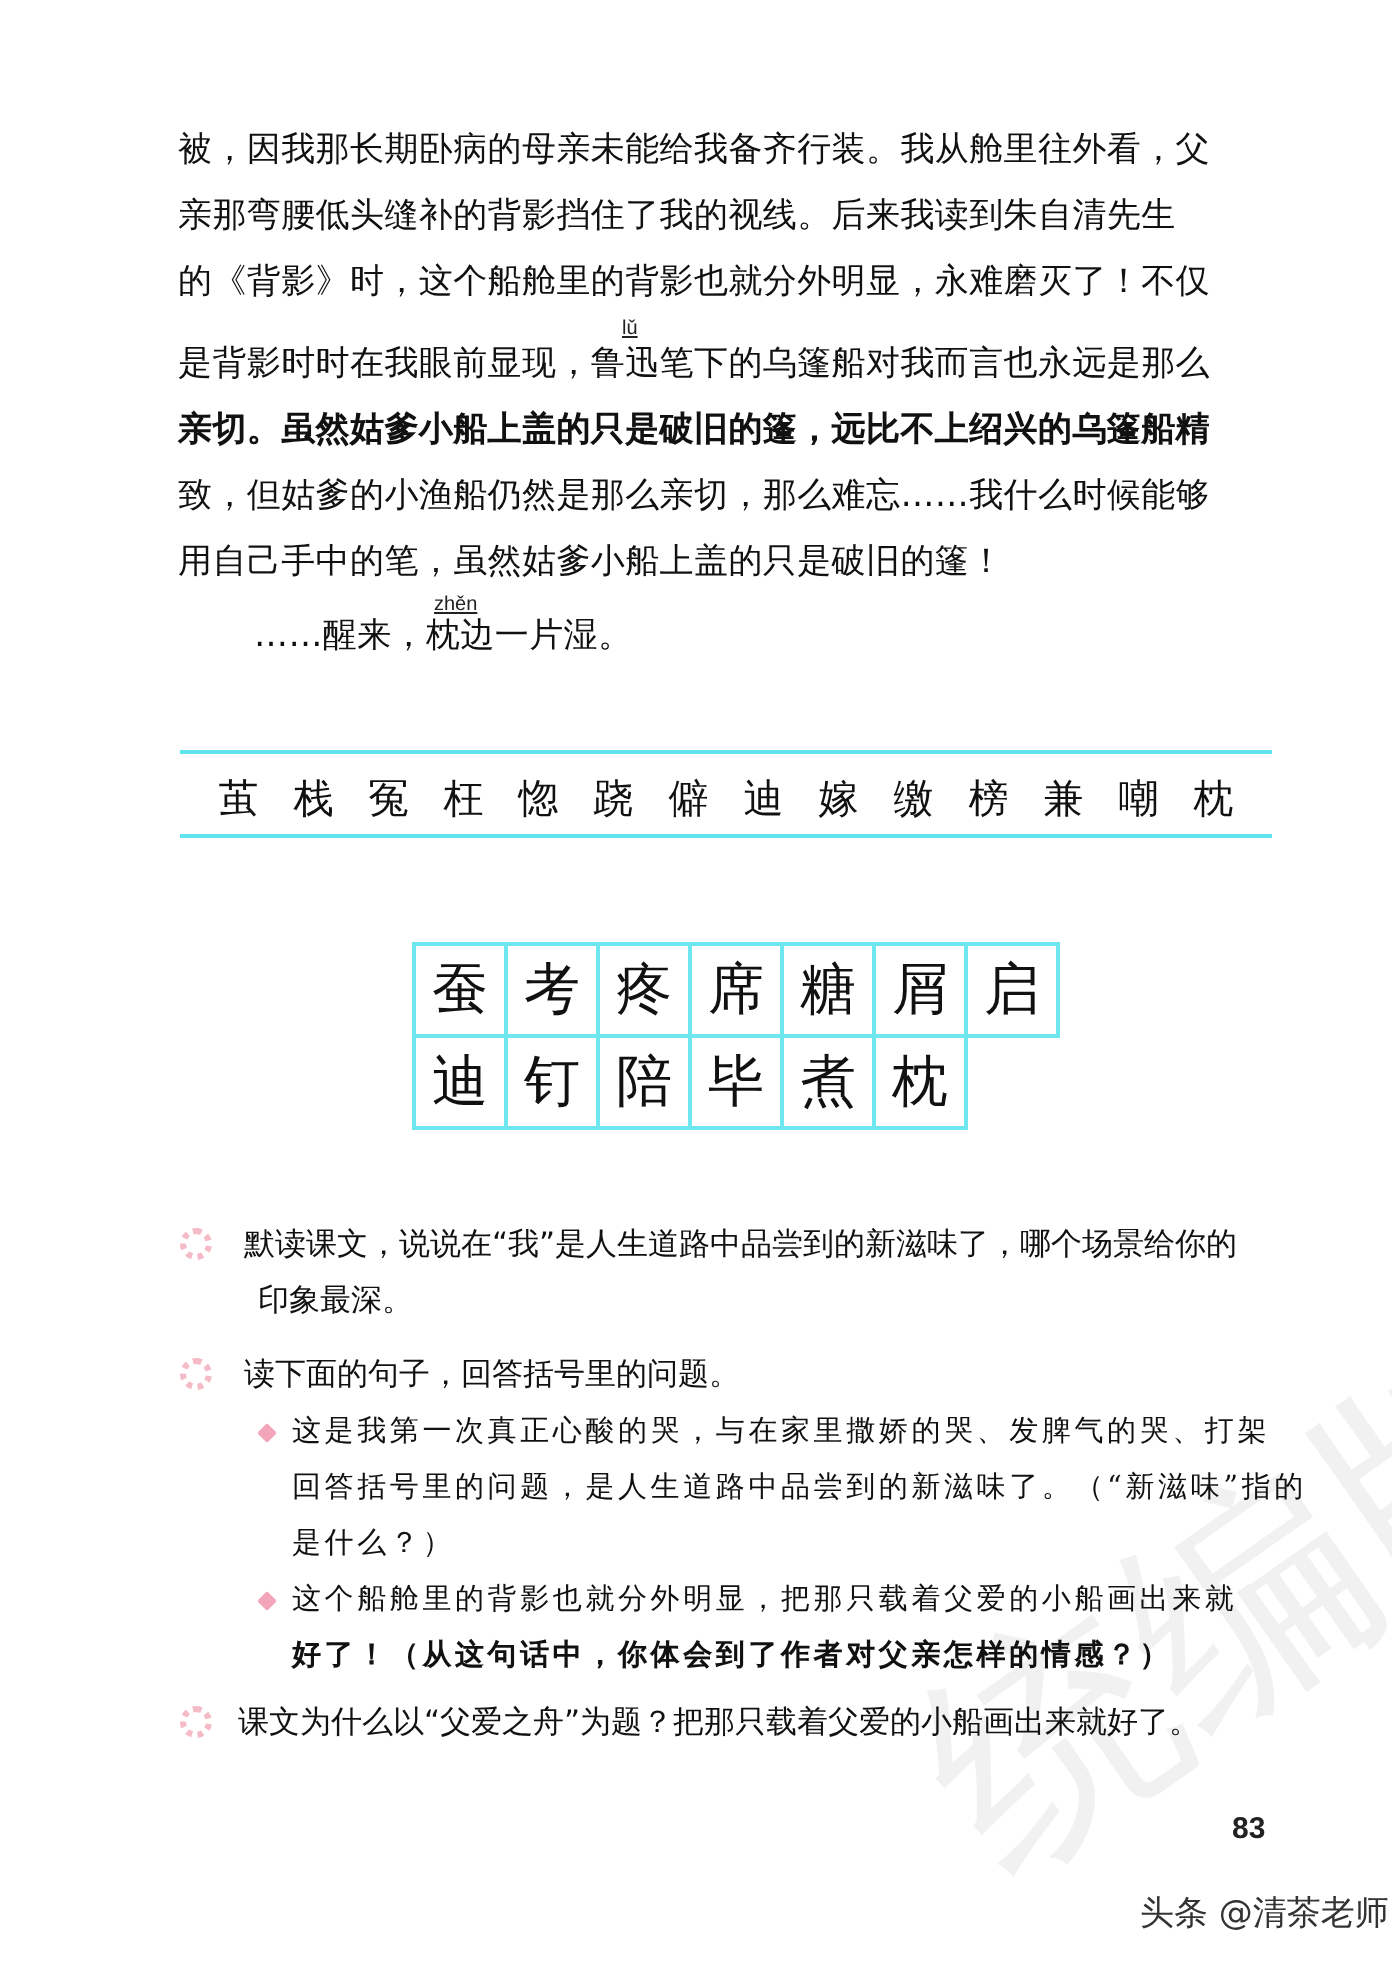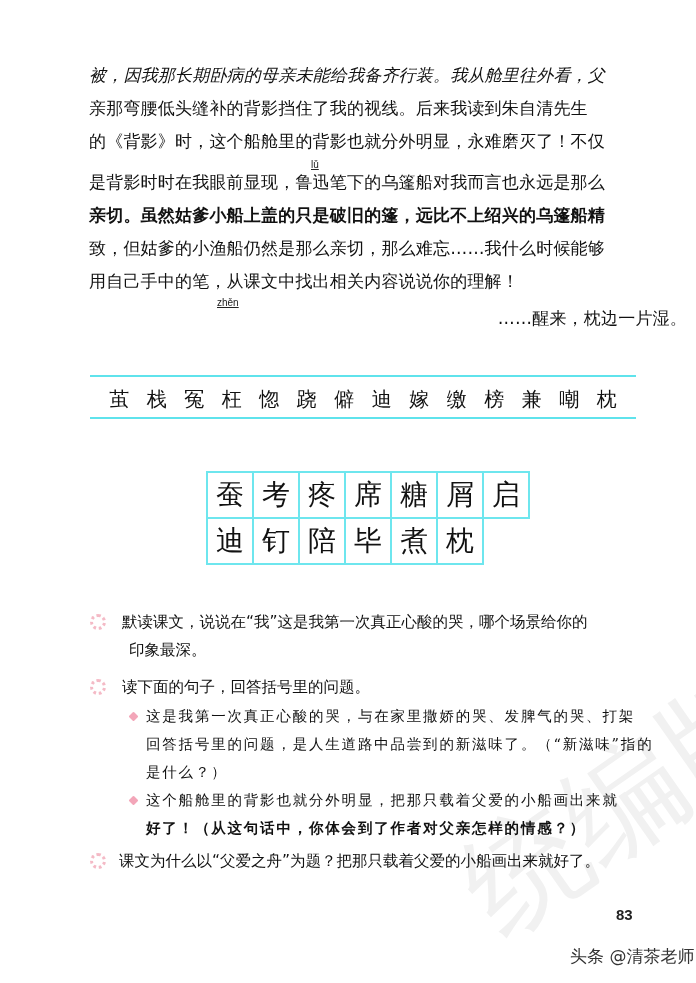--- a/index.html
+++ b/index.html
@@ -52,30 +52,30 @@
     .bg-watermark {
       position: absolute; left: 445px; top: 720px; font-size: 120px; color: #f1f1f1;
       transform: rotate(-35deg); font-family: "DejaVu Serif", serif; pointer-events: none; white-space: nowrap;
     }
   </style>
 </head>
 <body>
 
 <div class="bg-watermark">统编版</div>
 
-<div class="para-line" style="top:65px;font-style:italic;">被，因我那长期卧病的母亲未能给我备齐行装。我从舱里往外看，父</div>
+<div class="para-line" style="top:65px;">被，因我那长期卧病的母亲未能给我备齐行装。我从舱里往外看，父</div>
 <div class="para-line" style="top:98px;">亲那弯腰低头缝补的背影挡住了我的视线。后来我读到朱自清先生</div>
 <div class="para-line" style="top:131px;">的《背影》时，这个船舱里的背影也就分外明显，永难磨灭了！不仅</div>
 <span class="pinyin" style="left:311px; top:160px;">lǔ</span>
 <div class="para-line" style="top:172px;">是背影时时在我眼前显现，鲁迅笔下的乌篷船对我而言也永远是那么</div>
 <div class="para-line" style="top:205px;font-weight:bold;">亲切。虽然姑爹小船上盖的只是破旧的篷，远比不上绍兴的乌篷船精</div>
 <div class="para-line" style="top:238px;">致，但姑爹的小渔船仍然是那么亲切，那么难忘……我什么时候能够</div>
-<div class="para-line" style="top:271px;">用自己手中的笔，从课文中找出相关内容说说你的理解！</div>
+<div class="para-line" style="top:271px;">用自己手中的笔，虽然姑爹小船上盖的只是破旧的篷！</div>
 <span class="pinyin" style="left:217px; top:298px;">zhěn</span>
-<div class="para-line" style="top:308px; left:127px;text-align:right;">……醒来，枕边一片湿。</div>
+<div class="para-line" style="top:308px; left:127px;">……醒来，枕边一片湿。</div>
 
 <div class="hline" style="top:375px;"></div>
 <div class="vocab-row">
   <span>茧</span>
   <span>栈</span>
   <span>冤</span>
   <span>枉</span>
   <span>惚</span>
   <span>跷</span>
   <span>僻</span>
@@ -103,21 +103,21 @@
     <div class="cell">迪</div>
     <div class="cell">钉</div>
     <div class="cell">陪</div>
     <div class="cell">毕</div>
     <div class="cell">煮</div>
     <div class="cell">枕</div>
   </div>
 </div>
 
 <div class="q-icon" style="top:614px;"></div>
-<div class="q-text" style="left:122px; top:612px;">默读课文，说说在“我”这是我第一次真正心酸的哭，哪个场景给你的</div>
+<div class="q-text" style="left:122px; top:612px;">默读课文，说说在“我”是人生道路中品尝到的新滋味了，哪个场景给你的</div>
 <div class="q-text" style="left:129px; top:640px;">印象最深。</div>
 
 <div class="q-icon" style="top:679px;"></div>
 <div class="q-text" style="left:122px; top:677px;">读下面的句子，回答括号里的问题。</div>
 
 <div class="sub-icon" style="top:713px;"></div>
 <div class="sub-text" style="left:146px; top:706px;">这是我第一次真正心酸的哭，与在家里撒娇的哭、发脾气的哭、打架</div>
 <div class="sub-text" style="left:146px; top:734px;">回答括号里的问题，是人生道路中品尝到的新滋味了。（“新滋味”指的</div>
 <div class="sub-text" style="left:146px; top:762px;">是什么？）</div>
 

